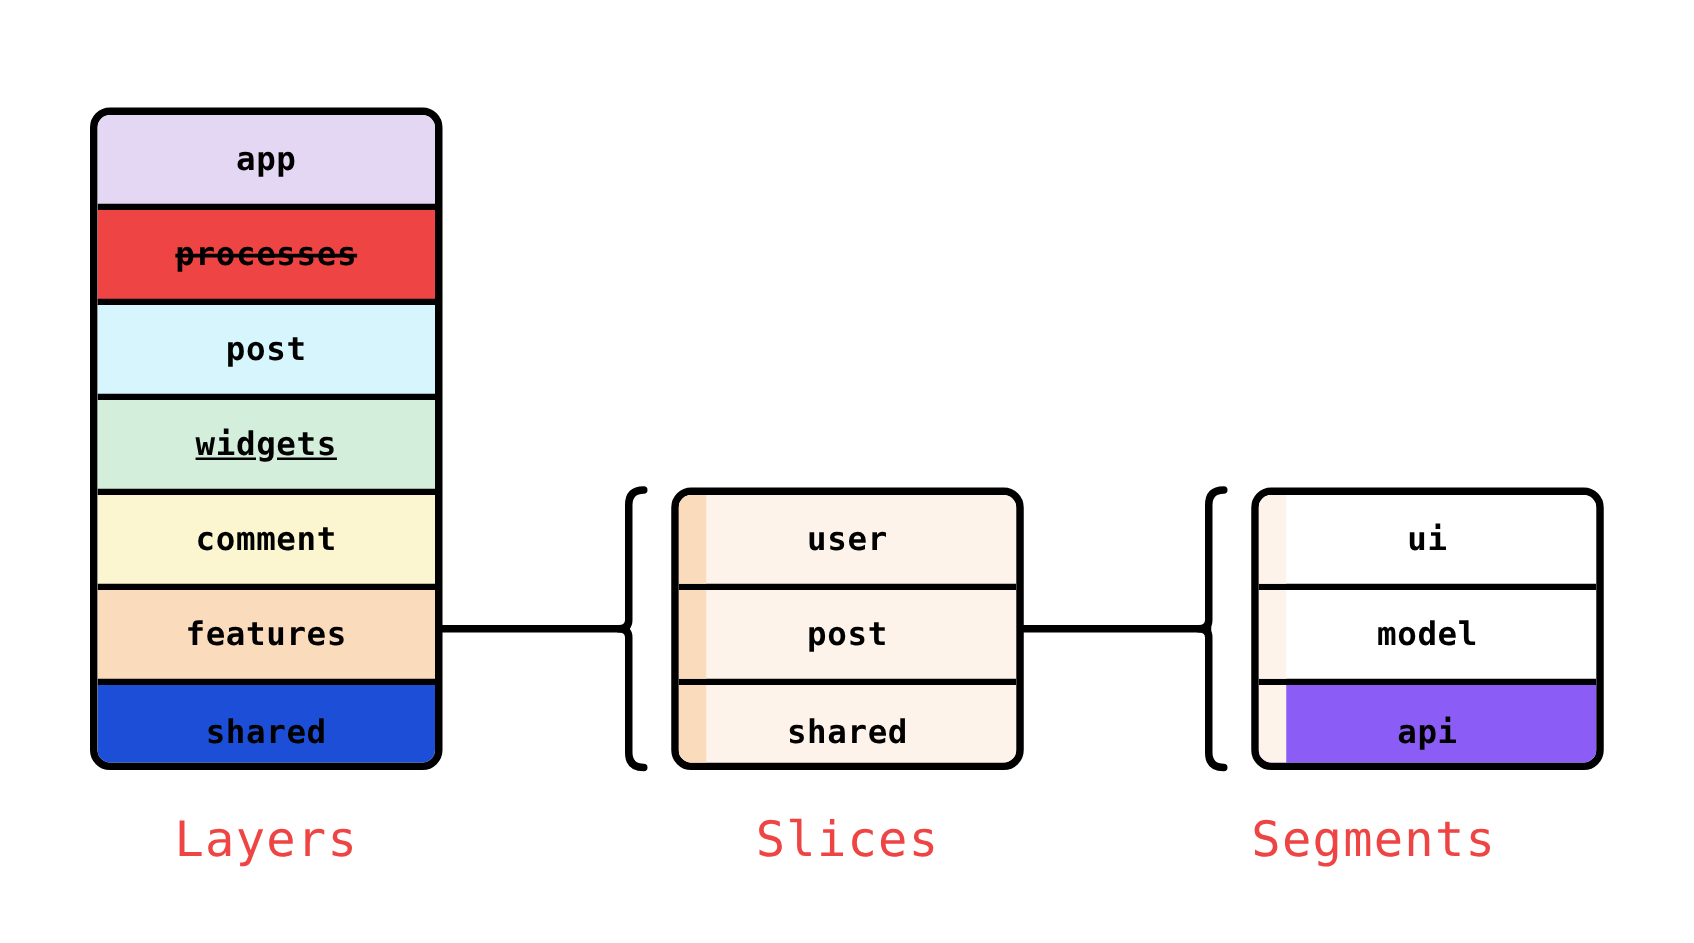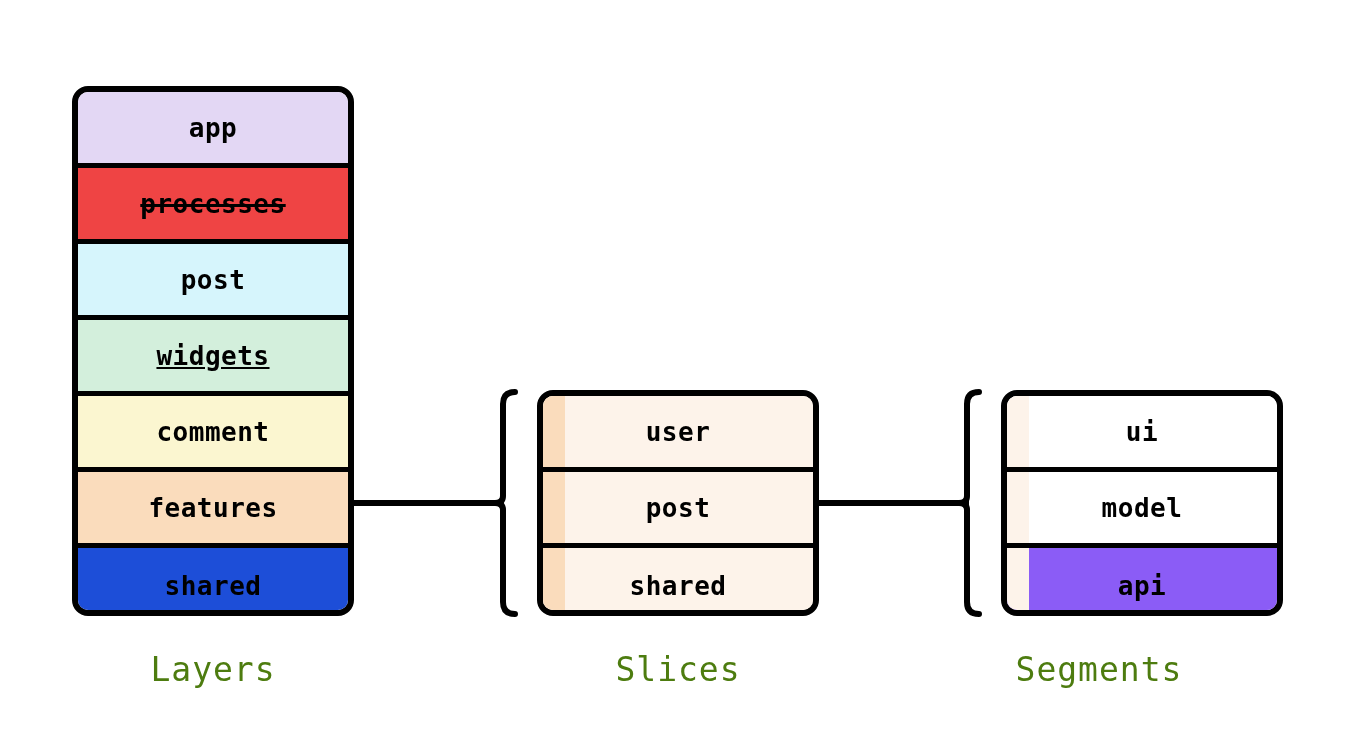--- a/index.html
+++ b/index.html
@@ -128,22 +128,22 @@
     top: 484px;
     width: 152px;
   }
 
   
   .caption {
     position: absolute;
     top: 634px;
     width: 282px;
     text-align: center;
-    font-size: 33px;
-    color: #4d7c0f;
+    font-size: 39px;
+    color: #ef4444;
     letter-spacing: 1px;
   }
   #caption-layers   { left: 72px; }
   #caption-slices   { left: 537px; }
   #caption-segments { left: 958px; }
 </style>
 </head>
 <body>
 
 <div id="canvas">

